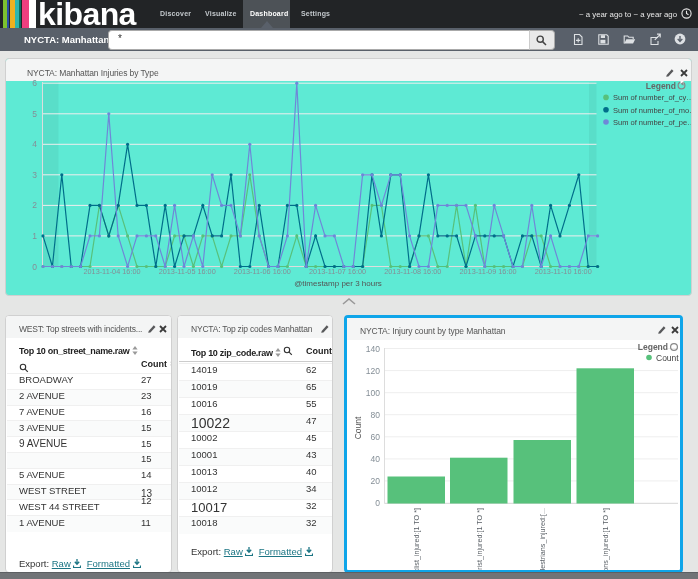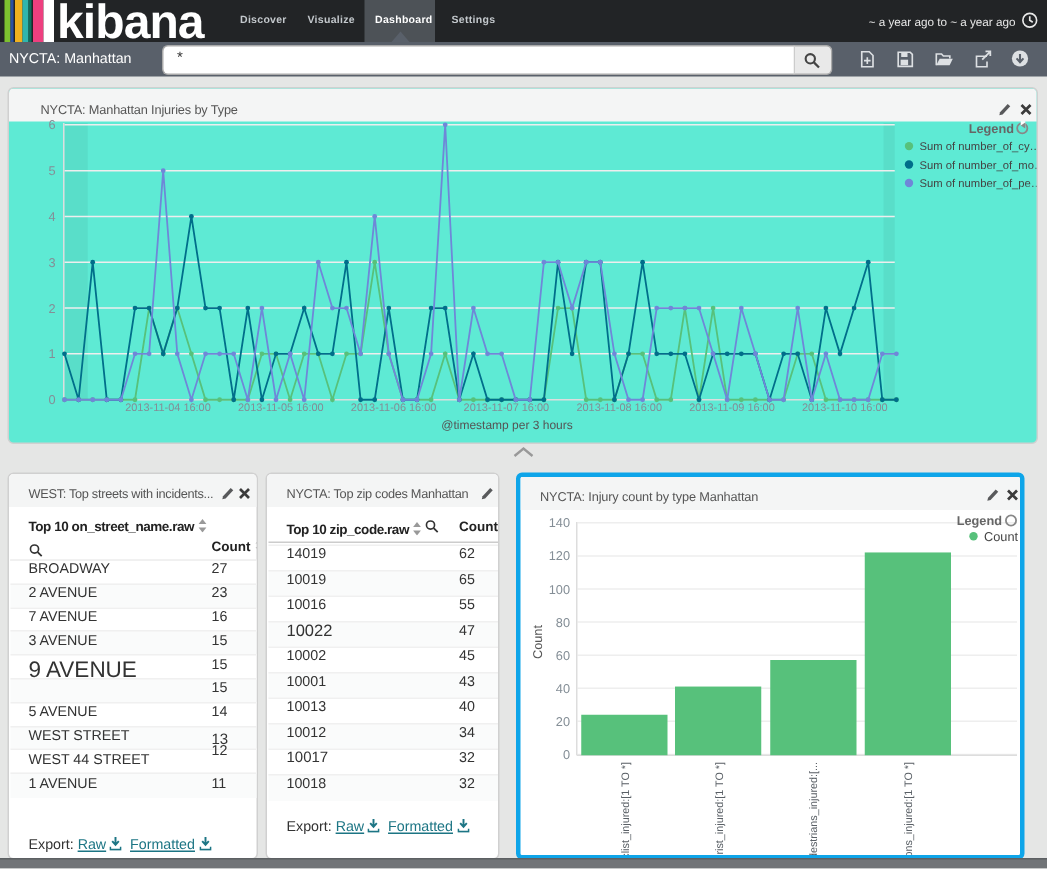--- a/index.html
+++ b/index.html
@@ -18,21 +18,21 @@
 <div style="position:absolute;left:205px;top:10px;font-size:7px;font-weight:bold;color:#c3c8cc;letter-spacing:0.2px">Visualize</div>
 <div style="position:absolute;left:250px;top:10px;font-size:7px;font-weight:bold;color:#fff;letter-spacing:0.2px">Dashboard</div>
 <div style="position:absolute;left:301px;top:10px;font-size:7px;font-weight:bold;color:#c3c8cc;letter-spacing:0.2px">Settings</div>
 <div style="position:absolute;left:261px;top:21px;width:0;height:0;border-left:6px solid transparent;border-right:6px solid transparent;border-bottom:7px solid #59606a"></div>
 <div style="position:absolute;right:6px;top:8px;font-size:7.8px;color:#e8e8e8">~ a year ago to ~ a year ago<svg width="11" height="11" style="vertical-align:-2px;margin-left:4px">
         <circle cx="5.5" cy="5.5" r="4.6" fill="none" stroke="#e8e8e8" stroke-width="1.1"></circle>
         <path d="M5.5 2.8 v2.7 l2 1.3" stroke="#e8e8e8" stroke-width="1.1" fill="none"></path>
       </svg></div>
 </div>
 <div style="position:absolute;left:0;top:28px;width:698px;height:23px;background:#59606a">
-<div style="position:absolute;left:6px;top:6px;font-size:9.5px;font-weight:normal;color:#fff">NYCTA: Manhattan</div>
+<div style="position:absolute;left:24px;top:6px;font-size:9.5px;font-weight:bold;color:#fff">NYCTA: Manhattan</div>
 <div style="position:absolute;left:108px;top:1.5px;width:421px;height:16px;background:#fff;border:1px solid #aaa;border-right:none;border-radius:4px 0 0 4px;font-size:10px;color:#333;padding:2px 0 0 9px">*</div>
 <div style="position:absolute;left:529px;top:1.5px;width:24px;height:18px;background:#e9e9e9;border:1px solid #aaa;border-left:1px solid #ccc;border-radius:0 4px 4px 0">
 <svg width="11" height="11" style="position:absolute;left:6px;top:4px">
         <circle cx="4.2" cy="4.2" r="3.1" fill="none" stroke="#444" stroke-width="1.4"></circle>
         <line x1="6.6" y1="6.6" x2="10" y2="10" stroke="#444" stroke-width="1.5"></line>
       </svg>
 </div>
 <svg width="13" height="13" style="position:absolute;left:572px;top:5px">
       <path d="M2.5 1.5 h5 l2.5 2.5 v7.5 h-7.5 z" fill="none" stroke="#dde0e3" stroke-width="1.1"></path>
       <path d="M6.2 5.2 v4.4 M4 7.4 h4.4" stroke="#dde0e3" stroke-width="1.1"></path>
@@ -316,21 +316,21 @@
     <div style="position:absolute;left:1px;top:72.7px;width:165px;height:15.8px;background:#fafbfb;border-top:1px solid #f0f0f0"></div>
     <div style="position:absolute;left:13px;top:74.2px;font-size:9.5px;color:#333">2 AVENUE</div>
     <div style="position:absolute;left:135px;top:74.2px;font-size:9.5px;color:#333">23</div>
     <div style="position:absolute;left:1px;top:88.5px;width:165px;height:15.8px;background:#fff;border-top:1px solid #f0f0f0"></div>
     <div style="position:absolute;left:13px;top:90.0px;font-size:9.5px;color:#333">7 AVENUE</div>
     <div style="position:absolute;left:135px;top:90.0px;font-size:9.5px;color:#333">16</div>
     <div style="position:absolute;left:1px;top:104.3px;width:165px;height:15.8px;background:#fafbfb;border-top:1px solid #f0f0f0"></div>
     <div style="position:absolute;left:13px;top:105.8px;font-size:9.5px;color:#333">3 AVENUE</div>
     <div style="position:absolute;left:135px;top:105.8px;font-size:9.5px;color:#333">15</div>
     <div style="position:absolute;left:1px;top:120.1px;width:165px;height:15.8px;background:#fff;border-top:1px solid #f0f0f0"></div>
-    <div style="position:absolute;left:13px;top:121.6px;font-size:15px;color:#333">9 AVENUE</div>
+    <div style="position:absolute;left:13px;top:121.6px;font-size:10px;color:#333">9 AVENUE</div>
     <div style="position:absolute;left:135px;top:121.6px;font-size:9.5px;color:#333">15</div>
     <div style="position:absolute;left:1px;top:135.9px;width:165px;height:15.8px;background:#fafbfb;border-top:1px solid #f0f0f0"></div>
     <div style="position:absolute;left:13px;top:154px;font-size:9.5px;color:#333">WEST 42 STREET</div>
     <div style="position:absolute;left:135px;top:137.4px;font-size:9.5px;color:#333">15</div>
     <div style="position:absolute;left:1px;top:151.7px;width:165px;height:15.8px;background:#fff;border-top:1px solid #f0f0f0"></div>
     <div style="position:absolute;left:13px;top:153.2px;font-size:9.5px;color:#333">5 AVENUE</div>
     <div style="position:absolute;left:135px;top:153.2px;font-size:9.5px;color:#333">14</div>
     <div style="position:absolute;left:1px;top:167.5px;width:165px;height:15.8px;background:#fafbfb;border-top:1px solid #f0f0f0"></div>
     <div style="position:absolute;left:13px;top:169.0px;font-size:9.5px;color:#333">WEST STREET</div>
     <div style="position:absolute;left:135px;top:172px;font-size:10px;color:#333">13</div>
@@ -372,36 +372,36 @@
     <div style="position:absolute;left:1px;top:46.5px;width:166px;height:17.0px;background:#fff;border-top:1px solid #f0f0f0"></div>
     <div style="position:absolute;left:13px;top:48.0px;font-size:9.5px;color:#333">14019</div>
     <div style="position:absolute;left:128px;top:48.0px;font-size:9.5px;color:#333">62</div>
     <div style="position:absolute;left:1px;top:63.5px;width:166px;height:17.0px;background:#fafbfb;border-top:1px solid #f0f0f0"></div>
     <div style="position:absolute;left:13px;top:65.0px;font-size:9.5px;color:#333">10019</div>
     <div style="position:absolute;left:128px;top:65.0px;font-size:9.5px;color:#333">65</div>
     <div style="position:absolute;left:1px;top:80.5px;width:166px;height:17.0px;background:#fff;border-top:1px solid #f0f0f0"></div>
     <div style="position:absolute;left:13px;top:82.0px;font-size:9.5px;color:#333">10016</div>
     <div style="position:absolute;left:128px;top:82.0px;font-size:9.5px;color:#333">55</div>
     <div style="position:absolute;left:1px;top:97.5px;width:166px;height:17.0px;background:#fafbfb;border-top:1px solid #f0f0f0"></div>
-    <div style="position:absolute;left:13px;top:99.0px;font-size:11px;color:#333">10022</div>
+    <div style="position:absolute;left:13px;top:99.0px;font-size:14px;color:#333">10022</div>
     <div style="position:absolute;left:128px;top:99.0px;font-size:9.5px;color:#333">47</div>
     <div style="position:absolute;left:1px;top:114.5px;width:166px;height:17.0px;background:#fff;border-top:1px solid #f0f0f0"></div>
     <div style="position:absolute;left:13px;top:116.0px;font-size:9.5px;color:#333">10002</div>
     <div style="position:absolute;left:128px;top:116.0px;font-size:9.5px;color:#333">45</div>
     <div style="position:absolute;left:1px;top:131.5px;width:166px;height:17.0px;background:#fafbfb;border-top:1px solid #f0f0f0"></div>
     <div style="position:absolute;left:13px;top:133.0px;font-size:9.5px;color:#333">10001</div>
     <div style="position:absolute;left:128px;top:133.0px;font-size:9.5px;color:#333">43</div>
     <div style="position:absolute;left:1px;top:148.5px;width:166px;height:17.0px;background:#fff;border-top:1px solid #f0f0f0"></div>
     <div style="position:absolute;left:13px;top:150.0px;font-size:9.5px;color:#333">10013</div>
     <div style="position:absolute;left:128px;top:150.0px;font-size:9.5px;color:#333">40</div>
     <div style="position:absolute;left:1px;top:165.5px;width:166px;height:17.0px;background:#fafbfb;border-top:1px solid #f0f0f0"></div>
     <div style="position:absolute;left:13px;top:167.0px;font-size:9.5px;color:#333">10012</div>
     <div style="position:absolute;left:128px;top:167.0px;font-size:9.5px;color:#333">34</div>
     <div style="position:absolute;left:1px;top:182.5px;width:166px;height:17.0px;background:#fff;border-top:1px solid #f0f0f0"></div>
-    <div style="position:absolute;left:13px;top:184.0px;font-size:10px;color:#333">10017</div>
+    <div style="position:absolute;left:13px;top:184.0px;font-size:13px;color:#333">10017</div>
     <div style="position:absolute;left:128px;top:184.0px;font-size:9.5px;color:#333">32</div>
     <div style="position:absolute;left:1px;top:199.5px;width:166px;height:17.0px;background:#fafbfb;border-top:1px solid #f0f0f0"></div>
     <div style="position:absolute;left:13px;top:201.0px;font-size:9.5px;color:#333">10018</div>
     <div style="position:absolute;left:128px;top:201.0px;font-size:9.5px;color:#333">32</div>
     <div style="position:absolute;left:13px;top:230px;font-size:9.5px;color:#333">Export: <a style="color:#1c7584;text-decoration:underline">Raw</a> <svg width="8" height="9" style="vertical-align:-1px">
         <path d="M4 0 L4 4.5 M1.8 2.8 L4 5.2 L6.2 2.8" stroke="#1c7584" stroke-width="1.3" fill="none"></path>
         <path d="M0.5 6.5 L0.5 8.5 L7.5 8.5 L7.5 6.5" stroke="#1c7584" stroke-width="1.2" fill="none"></path>
       </svg> &nbsp;<a style="color:#1c7584;text-decoration:underline">Formatted</a> <svg width="8" height="9" style="vertical-align:-1px">
         <path d="M4 0 L4 4.5 M1.8 2.8 L4 5.2 L6.2 2.8" stroke="#1c7584" stroke-width="1.3" fill="none"></path>
         <path d="M0.5 6.5 L0.5 8.5 L7.5 8.5 L7.5 6.5" stroke="#1c7584" stroke-width="1.2" fill="none"></path>

